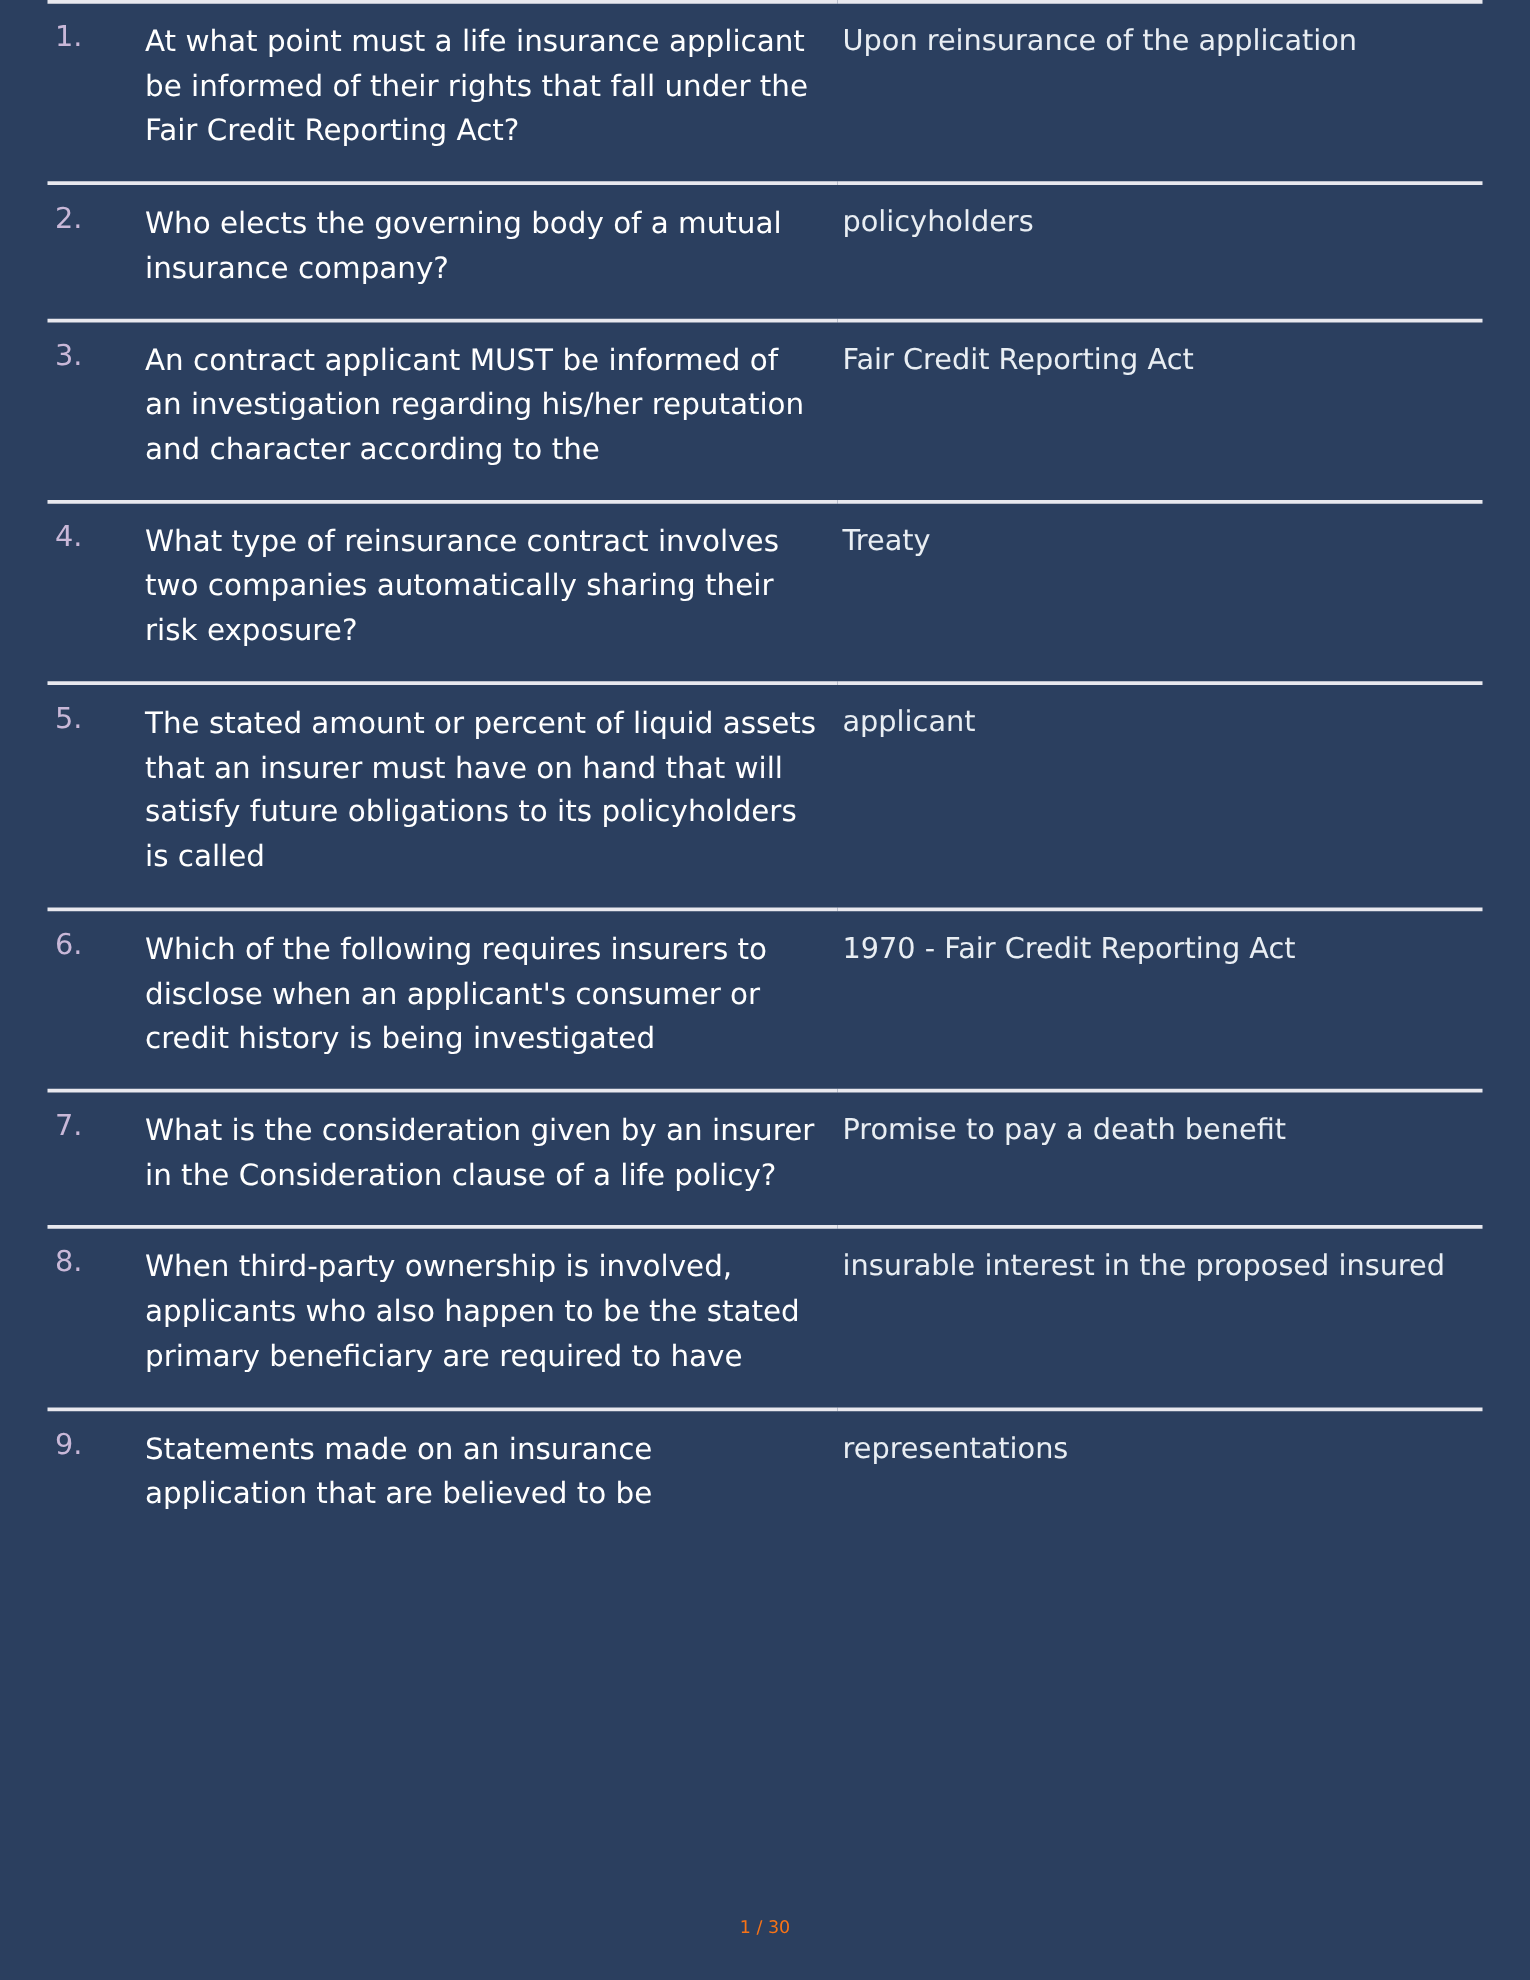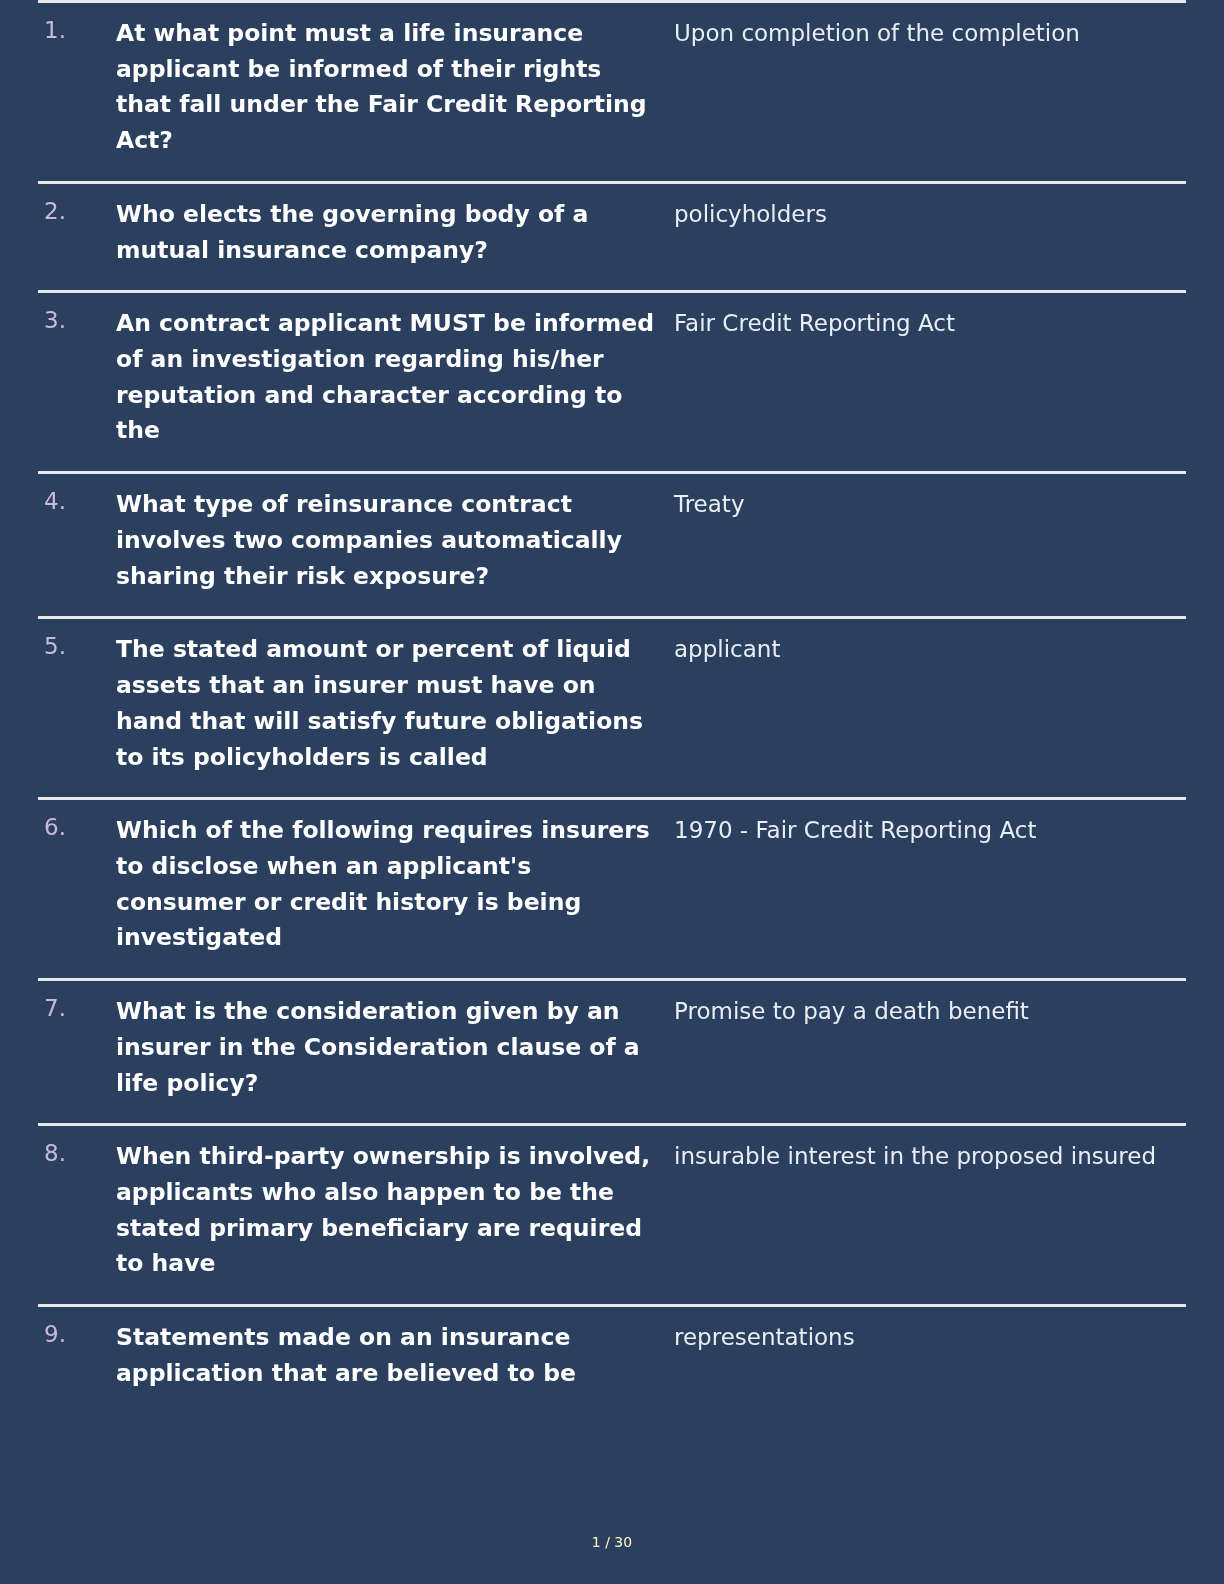--- a/index.html
+++ b/index.html
@@ -47,56 +47,56 @@
     font-size: 23px;
     font-weight: normal;
     padding-left: 6px !important;
     padding-top: 14px !important;
     text-align: left;
   }
   .col-q {
     width: 540px;
     color: #ffffff;
     font-size: 23.5px;
-    font-weight: bold;
+    font-weight: normal;
     line-height: 1.52;
     padding-right: 14px !important;
     padding-top: 13px !important;
   }
   .col-a {
     color: #e9eef3;
     font-size: 23px;
     font-weight: normal;
     line-height: 1.52;
     padding-top: 13px !important;
     padding-left: 4px !important;
   }
   .footer {
     position: absolute;
     bottom: 34px;
     left: 0;
     width: 100%;
     text-align: center;
-    color: #fef9c3;
+    color: #f97316;
     font-size: 14px;
   }
 </style>
 </head>
 <body>
 
 <div class="page">
 
 
   <table class="qa-table">
     <tbody>
 
       <tr class="qa-row">
         <td class="col-num">1.</td>
         <td class="col-q">At what point must a life insurance applicant be informed of their rights that fall under the Fair Credit Reporting Act?</td>
-        <td class="col-a">Upon completion of the completion</td>
+        <td class="col-a">Upon reinsurance of the application</td>
       </tr>
 
       <tr class="qa-row">
         <td class="col-num">2.</td>
         <td class="col-q">Who elects the governing body of a mutual insurance company?</td>
         <td class="col-a">policyholders</td>
       </tr>
 
       <tr class="qa-row">
         <td class="col-num">3.</td>

